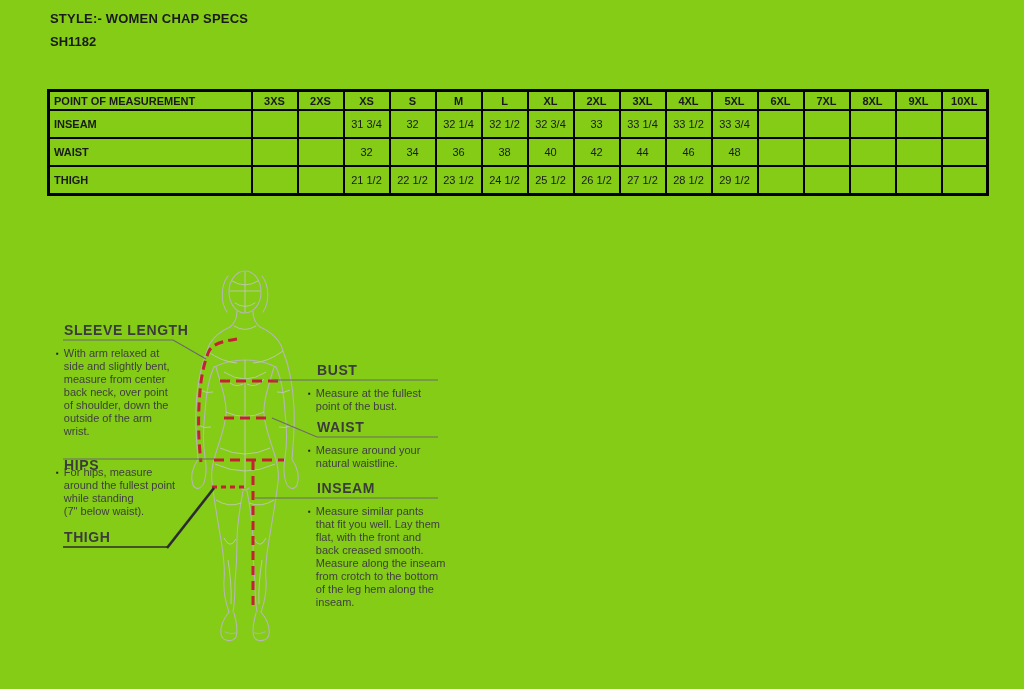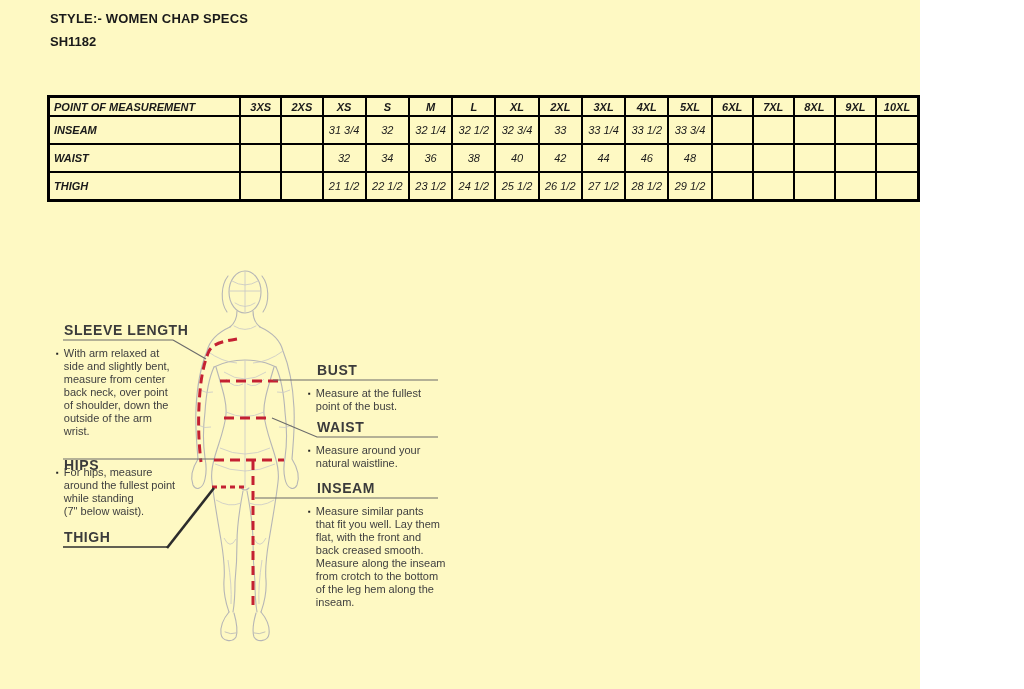--- a/index.html
+++ b/index.html
@@ -1,25 +1,25 @@
 <!DOCTYPE html>
 <html><head>
 <meta charset="utf-8">
 <style>
   html,body{margin:0;padding:0;background:#ffffff;}
-  #page{position:relative;width:920px;height:689px;background:#fef9c3;overflow:hidden;
+  #page{position:relative;width:1024px;height:689px;background:#84cc16;overflow:hidden;
         font-family:"Liberation Sans",sans-serif;color:#1a1a1a;}
 
   
   #title-block{position:absolute;left:50px;top:12px;}
   .doc-title{font-size:13px;font-weight:bold;letter-spacing:.2px;line-height:14px;}
   .doc-code{font-size:13px;font-weight:bold;margin-top:9px;line-height:14px;}
 
   
-  #table-wrap{position:absolute;left:47px;top:95px;font-style:italic;}
+  #table-wrap{position:absolute;left:47px;top:89px;}
   table.spec{border-collapse:collapse;table-layout:fixed;border:3px solid #000;}
   table.spec th,table.spec td{border:2px solid #000;padding:0;overflow:hidden;
       font-size:11px;white-space:nowrap;}
   table.spec col.c-label{width:203px;}
   table.spec col.c-size{width:46px;}
   table.spec thead th{height:17px;font-weight:bold;text-align:center;}
   table.spec thead th.lab{text-align:left;padding-left:4px;}
   table.spec tbody th{height:26px;font-weight:bold;text-align:left;padding-left:4px;}
   table.spec tbody td{height:26px;text-align:center;font-weight:normal;}
 

